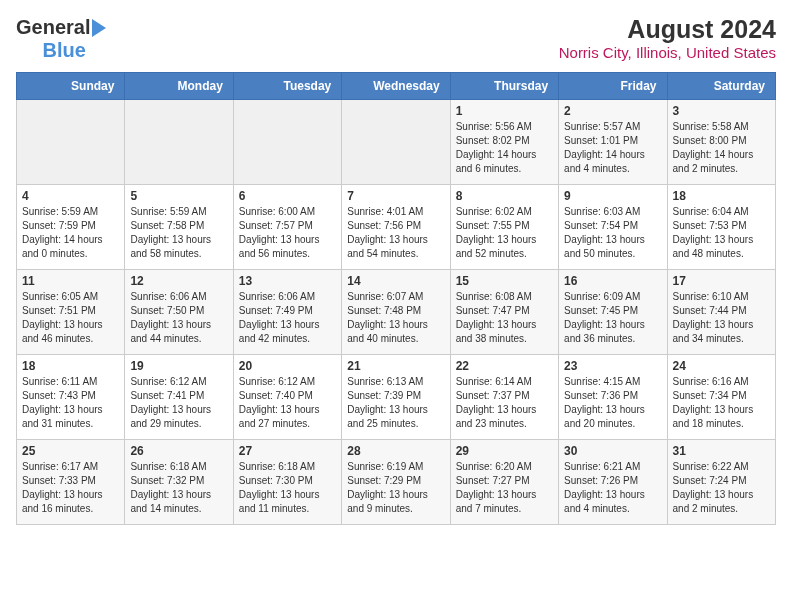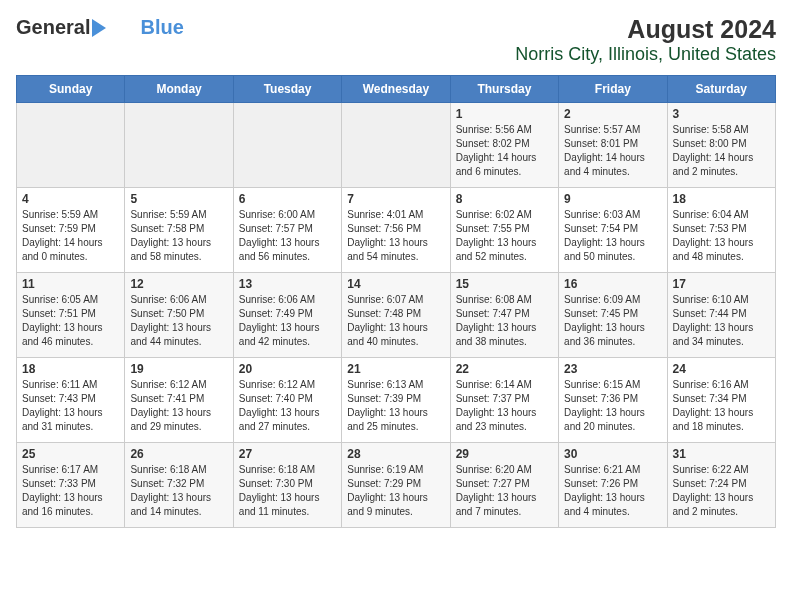--- a/index.html
+++ b/index.html
@@ -11,23 +11,22 @@
       padding: 16px;
     }
     .header {
       display: flex;
       justify-content: space-between;
       align-items: flex-start;
       margin-bottom: 10px;
     }
     .logo {
       display: flex;
-      flex-direction: row;
+      flex-direction: column;
       align-items: center;
-      gap: 28px;
     }
     .logo-text {
       display: flex;
       align-items: center;
       font-size: 20px;
       font-weight: bold;
       color: #333;
     }
     .logo-general { color: #333; }
     .logo-blue { color: #4a90d9; }
@@ -42,32 +41,32 @@
     .title-area {
       text-align: right;
     }
     .month-title {
       font-size: 25px;
       font-weight: bold;
       color: #333;
       line-height: 1.1;
     }
     .location {
-      font-size: 18px;
-      color: #14532d;
+      font-size: 15px;
+      color: #be185d;
     }
     .calendar {
       width: 100%;
       border-collapse: collapse;
       font-size: 11px;
     }
     .calendar th {
       background: #4a7fc1;
       color: #fff;
-      text-align: center;
+      text-align: right;
       padding: 6px 10px;
       font-size: 12px;
       font-weight: bold;
       border: 1px solid #3a6fb1;
     }
     .calendar td {
       border: 1px solid #ccc;
       vertical-align: top;
       padding: 4px 5px;
       width: 108px;
@@ -136,21 +135,21 @@
         <td>
           <span class="day-num">1</span>
           <div class="day-info">Sunrise: 5:56 AM
 Sunset: 8:02 PM
 Daylight: 14 hours
 and 6 minutes.</div>
         </td>
         <td>
           <span class="day-num">2</span>
           <div class="day-info">Sunrise: 5:57 AM
-Sunset: 8:01 PM
+Sunset: 1:01 PM
 Daylight: 14 hours
 and 4 minutes.</div>
         </td>
         <td>
           <span class="day-num">3</span>
           <div class="day-info">Sunrise: 5:58 AM
 Sunset: 8:00 PM
 Daylight: 14 hours
 and 2 minutes.</div>
         </td>
@@ -288,21 +287,21 @@
         </td>
         <td>
           <span class="day-num">22</span>
           <div class="day-info">Sunrise: 6:14 AM
 Sunset: 7:37 PM
 Daylight: 13 hours
 and 23 minutes.</div>
         </td>
         <td>
           <span class="day-num">23</span>
-          <div class="day-info">Sunrise: 6:15 AM
+          <div class="day-info">Sunrise: 4:15 AM
 Sunset: 7:36 PM
 Daylight: 13 hours
 and 20 minutes.</div>
         </td>
         <td>
           <span class="day-num">24</span>
           <div class="day-info">Sunrise: 6:16 AM
 Sunset: 7:34 PM
 Daylight: 13 hours
 and 18 minutes.</div>

